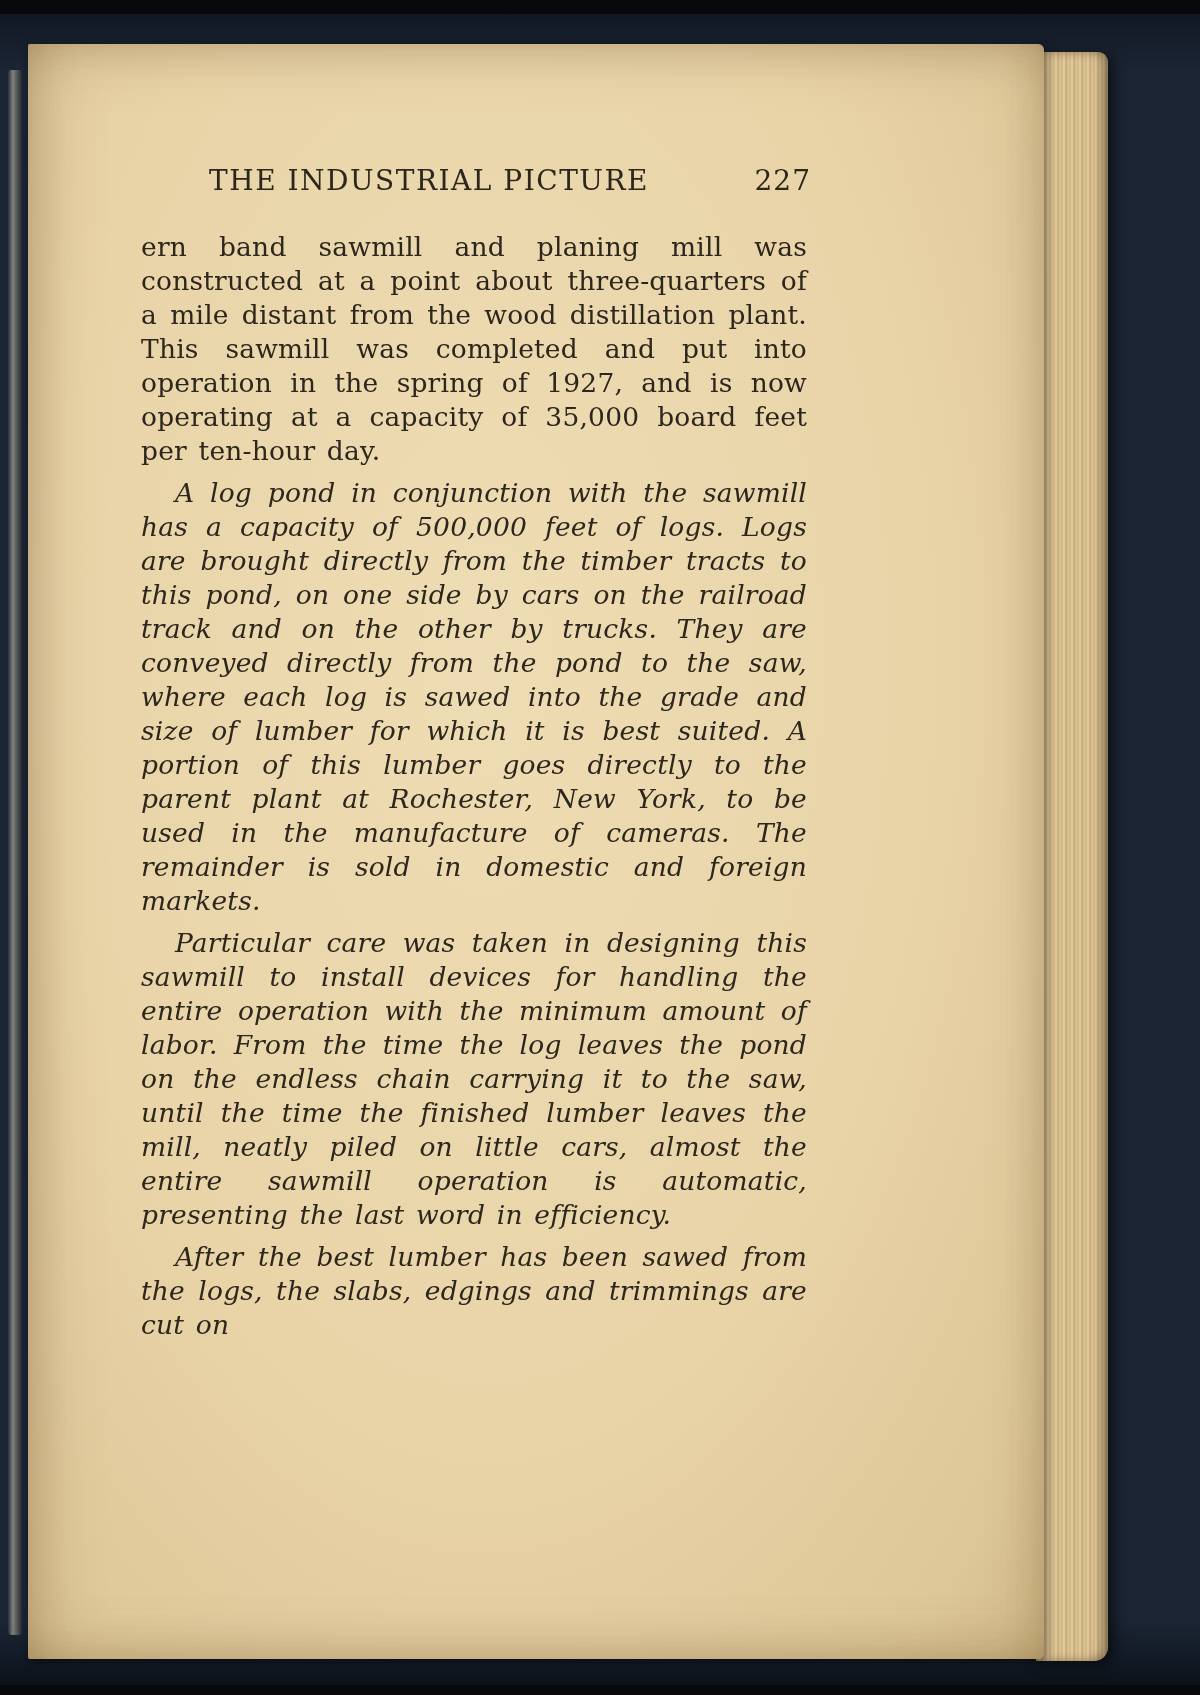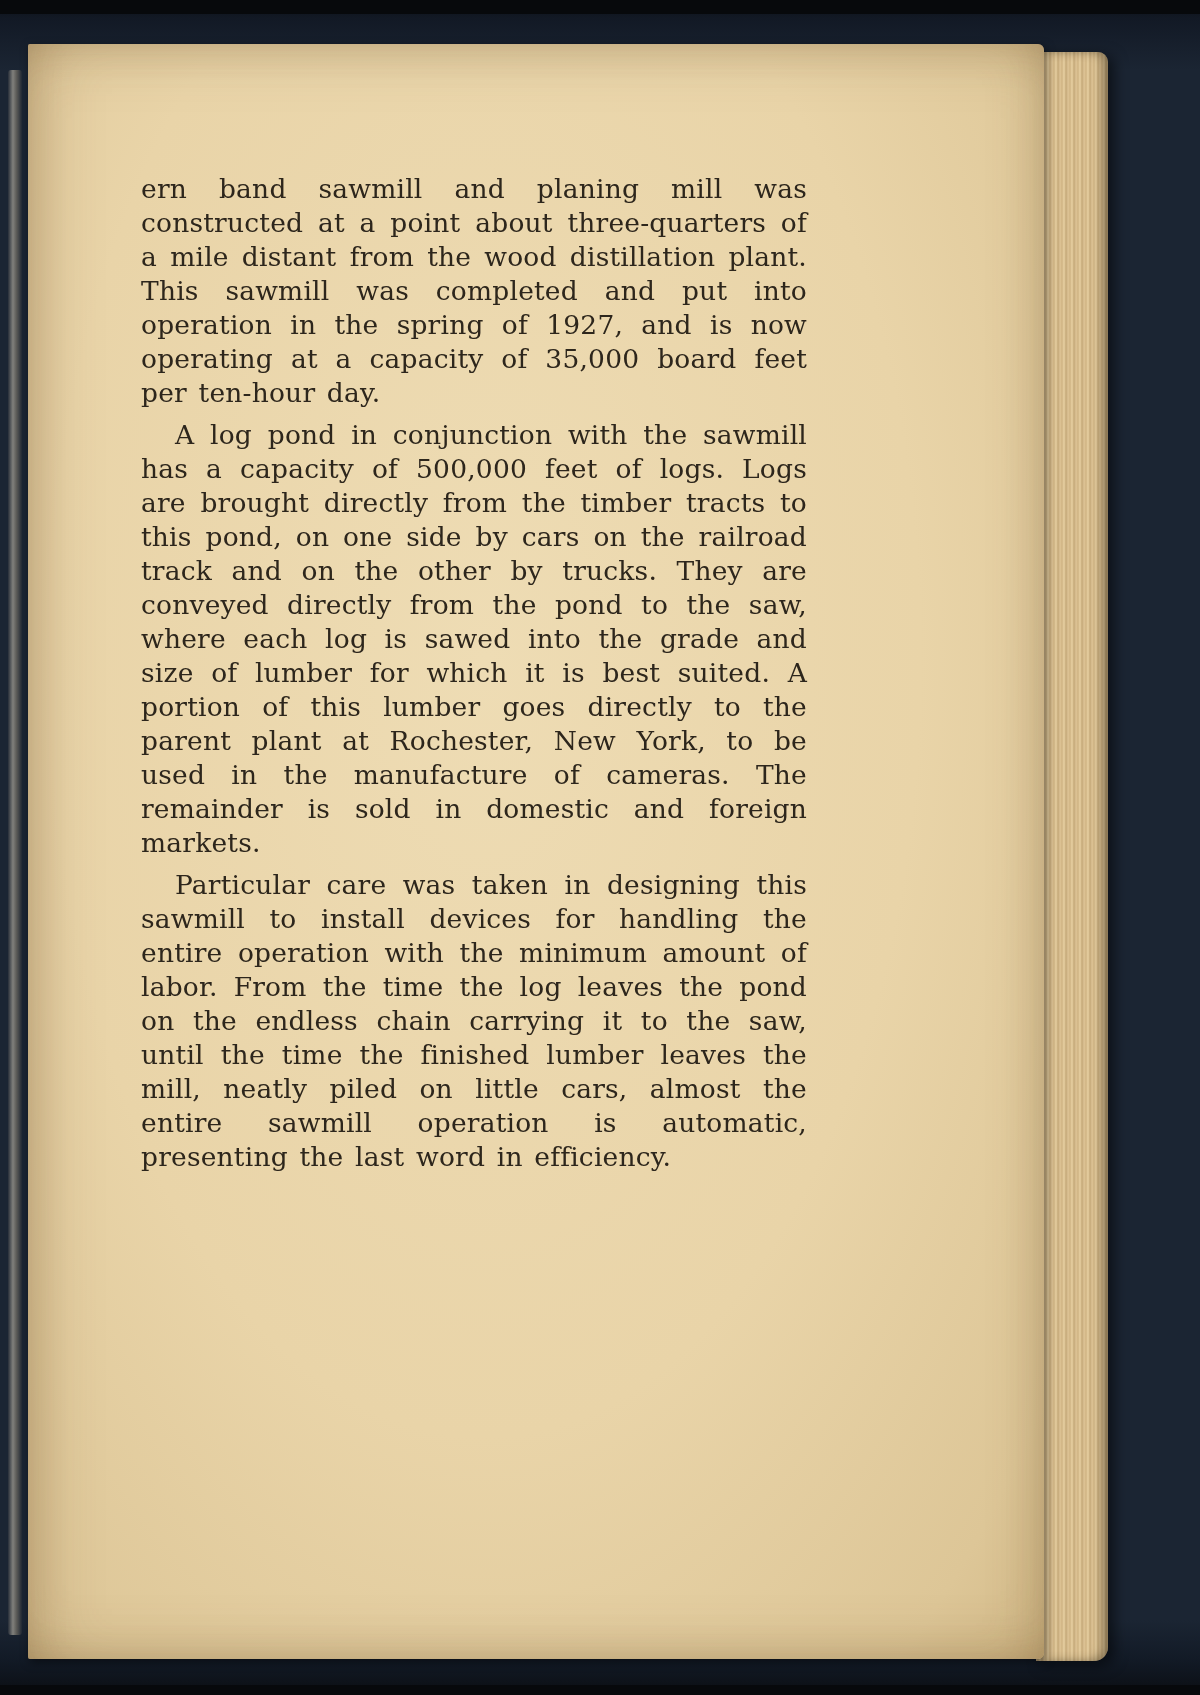--- a/index.html
+++ b/index.html
@@ -111,36 +111,42 @@
   .body-text p {
     margin: 8px;
     font-size: 26.5px;
     line-height: 34px;
     text-align: justify;
     word-spacing: 3px;
     letter-spacing: 0.2px;
   }
   .body-text p.indent {
     text-indent: 34px;
+    font-style: italic;
   }
 </style>
 </head>
 <body>
 
 <div class="book-cover">
   <div class="cover-top-black"></div>
   <div class="cover-bottom-black"></div>
   <div class="left-edge-strip"></div>
   <div class="page-stack"></div>
 
   <div class="paper">
     <div class="text-column">
 
+      <div class="page-header">
+        <div class="page-title">THE INDUSTRIAL PICTURE</div>
+        <div class="page-number">227</div>
+      </div>
 
       <div class="body-text">
         <p>ern band sawmill and planing mill was constructed at a point about three-quarters of a mile distant from the wood distillation plant.  This sawmill was completed and put into operation in the spring of 1927, and is now operating at a capacity of 35,000 board feet per ten-hour day.</p>
         <p class="indent">A log pond in conjunction with the sawmill has a capacity of 500,000 feet of logs.  Logs are brought directly from the timber tracts to this pond, on one side by cars on the railroad track and on the other by trucks.  They are conveyed directly from the pond to the saw, where each log is sawed into the grade and size of lumber for which it is best suited.  A portion of this lumber goes directly to the parent plant at Rochester, New York, to be used in the manufacture of cameras.  The remainder is sold in domestic and foreign markets.</p>
         <p class="indent">Particular care was taken in designing this sawmill to install devices for handling the entire operation with the minimum amount of labor. From the time the log leaves the pond on the endless chain carrying it to the saw, until the time the finished lumber leaves the mill, neatly piled on little cars, almost the entire sawmill operation is automatic, presenting the last word in efficiency.</p>
+        <p class="indent">After the best lumber has been sawed from the logs, the slabs, edgings and trimmings are cut on</p>
       </div>
 
     </div>
   </div>
 </div>
 
 </body></html>

